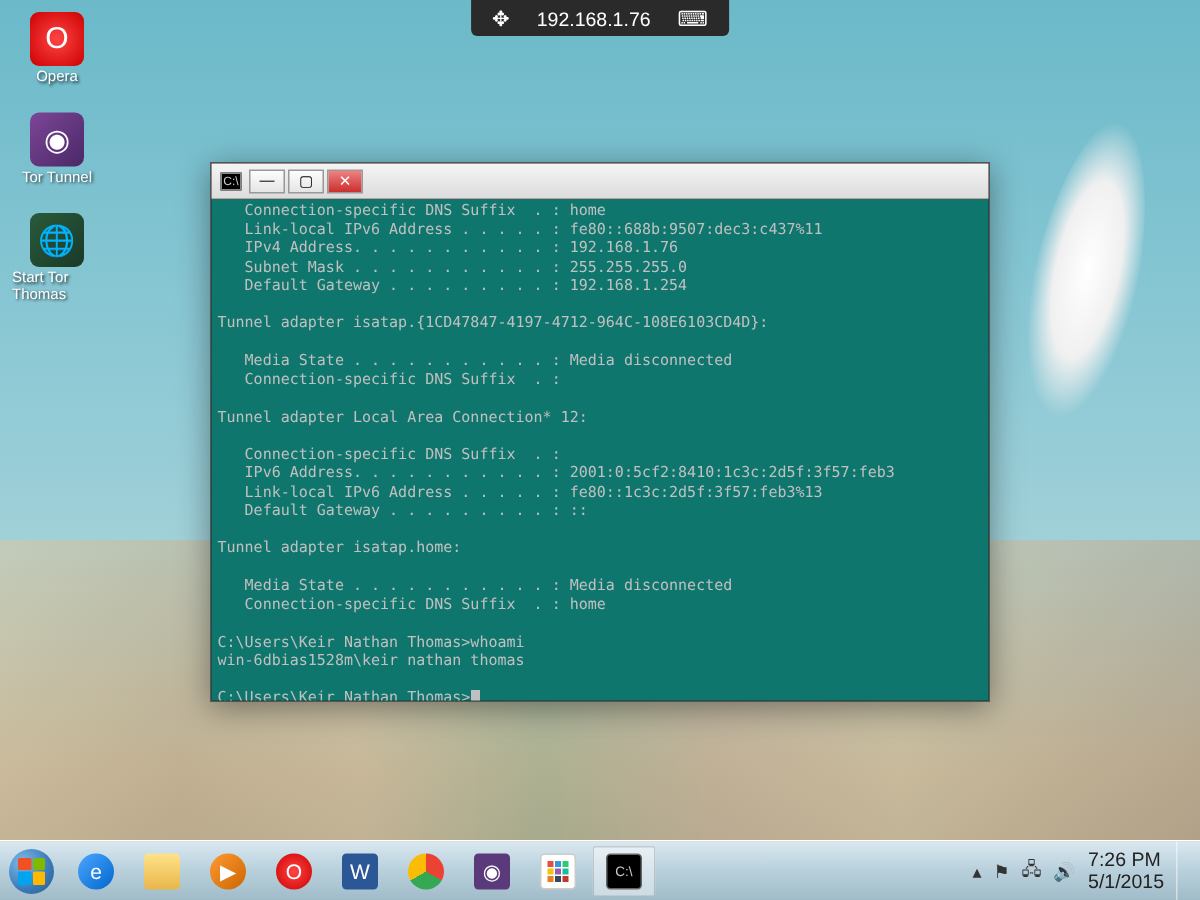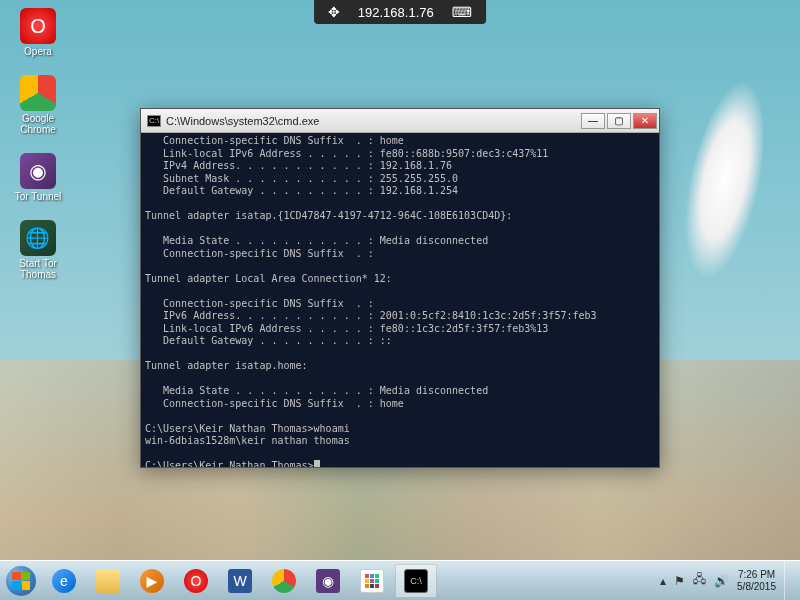--- a/index.html
+++ b/index.html
@@ -29,21 +29,21 @@
 .desktop-icon {
   width: 60px; display: flex; flex-direction: column; align-items: center;
   cursor: pointer;
 }
 .desktop-icon .glyph {
   width: 36px; height: 36px; border-radius: 6px;
   display: flex; align-items: center; justify-content: center;
   font-size: 20px; color: #fff;
 }
 .desktop-icon .label {
-  font-size: 10px; color: #fff; text-align: center;
+  font-size: 10px; color: #fff; text-align: left;
   text-shadow: 1px 1px 2px rgba(0,0,0,0.8);
   margin-top: 2px; line-height: 1.1;
 }
 .opera-bg { background: radial-gradient(circle, #ff4444 0%, #cc0000 100%); }
 .chrome-bg { background: conic-gradient(#ea4335 0 120deg, #34a853 120deg 240deg, #fbbc05 240deg 360deg); border-radius: 50%; }
 .tor-bg { background: linear-gradient(135deg, #7d4698 0%, #4a2866 100%); }
 .tor2-bg { background: linear-gradient(135deg, #2a5a3a 0%, #1a3a28 100%); }
 
 .remote-bar {
   position: absolute; top: 0; left: 50%; transform: translateX(-50%);
@@ -72,21 +72,21 @@
 .cmd-titlebar .title { flex: 1; font-size: 11px; color: #222; }
 .cmd-controls { display: flex; gap: 2px; }
 .cmd-btn {
   width: 24px; height: 16px; border: 1px solid #999;
   display: flex; align-items: center; justify-content: center;
   font-size: 10px; cursor: pointer;
   background: linear-gradient(180deg, #fdfdfd 0%, #e5e5e5 100%);
 }
 .cmd-btn.close { background: linear-gradient(180deg, #f08080 0%, #c93030 100%); color: #fff; }
 .cmd-body {
-  flex: 1; background: #0f172a; color: #c0c0c0;
+  flex: 1; background: #0f766e; color: #c0c0c0;
   font-family: "Consolas", "Lucida Console", monospace;
   font-size: 10px; line-height: 1.25;
   padding: 2px 4px; overflow: hidden; white-space: pre;
 }
 .cmd-body .cursor { display:inline-block; width:6px; height:11px; background:#c0c0c0; vertical-align:text-bottom; }
 
 .taskbar {
   position: absolute; bottom: 0; left: 0; right: 0; height: 40px;
   background: linear-gradient(180deg, #d9e8f0 0%, #b8d0dc 50%, #a0bcc8 100%);
   border-top: 1px solid #fff;
@@ -128,58 +128,53 @@
              linear-gradient(#1abc9c,#1abc9c) 10px 5px/4px 4px no-repeat,
              linear-gradient(#e67e22,#e67e22) 0 10px/4px 4px no-repeat,
              linear-gradient(#34495e,#34495e) 5px 10px/4px 4px no-repeat,
              linear-gradient(#c0392b,#c0392b) 10px 10px/4px 4px no-repeat;}
 .cmd-g{background:#000;border:1px solid #666;}
 .tray {
   margin-left: auto; display: flex; align-items: center; gap: 8px;
   padding-right: 6px; height: 100%;
 }
 .tray .tray-icon { font-size: 12px; color: #333; cursor:pointer; }
-.tray .clock { font-size: 10px; color: #222; text-align: center; line-height: 1.15; }
+.tray .clock { font-size: 13px; color: #222; text-align: left; line-height: 1.15; }
 .show-desktop { width: 10px; height: 40px; border-left: 1px solid rgba(255,255,255,0.5); cursor:pointer; }
 </style>
 </head>
 <body>
 
 <div class="wallpaper-buildings"></div>
 <div class="feather"></div>
 
 <div class="desktop-icons">
   <div class="desktop-icon">
     <div class="glyph opera-bg">O</div>
     <div class="label">Opera</div>
   </div>
   <div class="desktop-icon">
-    <div class="glyph chrome-bg"></div>
-    <div class="label">Google Chrome</div>
-  </div>
-  <div class="desktop-icon">
     <div class="glyph tor-bg">◉</div>
     <div class="label">Tor Tunnel</div>
   </div>
   <div class="desktop-icon">
     <div class="glyph tor2-bg">🌐</div>
     <div class="label">Start Tor Thomas</div>
   </div>
 </div>
 
 <div class="remote-bar">
   <span class="ricon">✥</span>
   <span>192.168.1.76</span>
   <span class="ricon">⌨</span>
 </div>
 
 <div class="cmd-window">
   <div class="cmd-titlebar">
     <div class="cmdicon">C:\</div>
-    <div class="title">C:\Windows\system32\cmd.exe</div>
     <div class="cmd-controls">
       <div class="cmd-btn">—</div>
       <div class="cmd-btn">▢</div>
       <div class="cmd-btn close">✕</div>
     </div>
   </div>
   <div class="cmd-body" id="cmd-body">   Connection-specific DNS Suffix  . : home
    Link-local IPv6 Address . . . . . : fe80::688b:9507:dec3:c437%11
    IPv4 Address. . . . . . . . . . . : 192.168.1.76
    Subnet Mask . . . . . . . . . . . : 255.255.255.0
@@ -245,17 +240,17 @@
       <div class="tb-glyph cmd-g" style="color:#ccc;font-size:9px;">C:\</div>
     </div>
 
   <div class="tray">
     <span class="tray-icon">▴</span>
     <span class="tray-icon">⚑</span>
     <span class="tray-icon">🖧</span>
     <span class="tray-icon">🔊</span>
     <div class="clock">
       <div>7:26 PM</div>
-      <div>5/8/2015</div>
+      <div>5/1/2015</div>
     </div>
     <div class="show-desktop"></div>
   </div>
 </div>
 
 </body></html>

